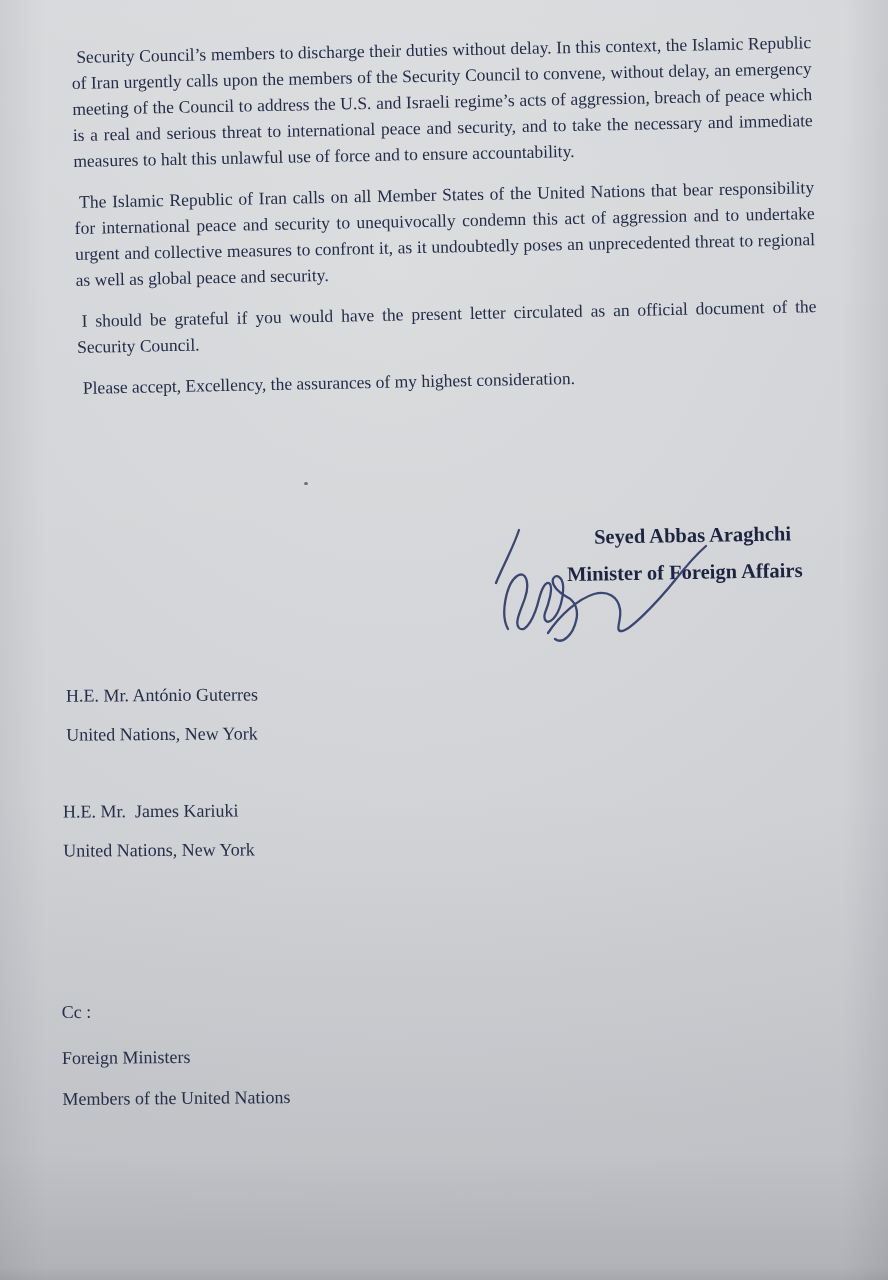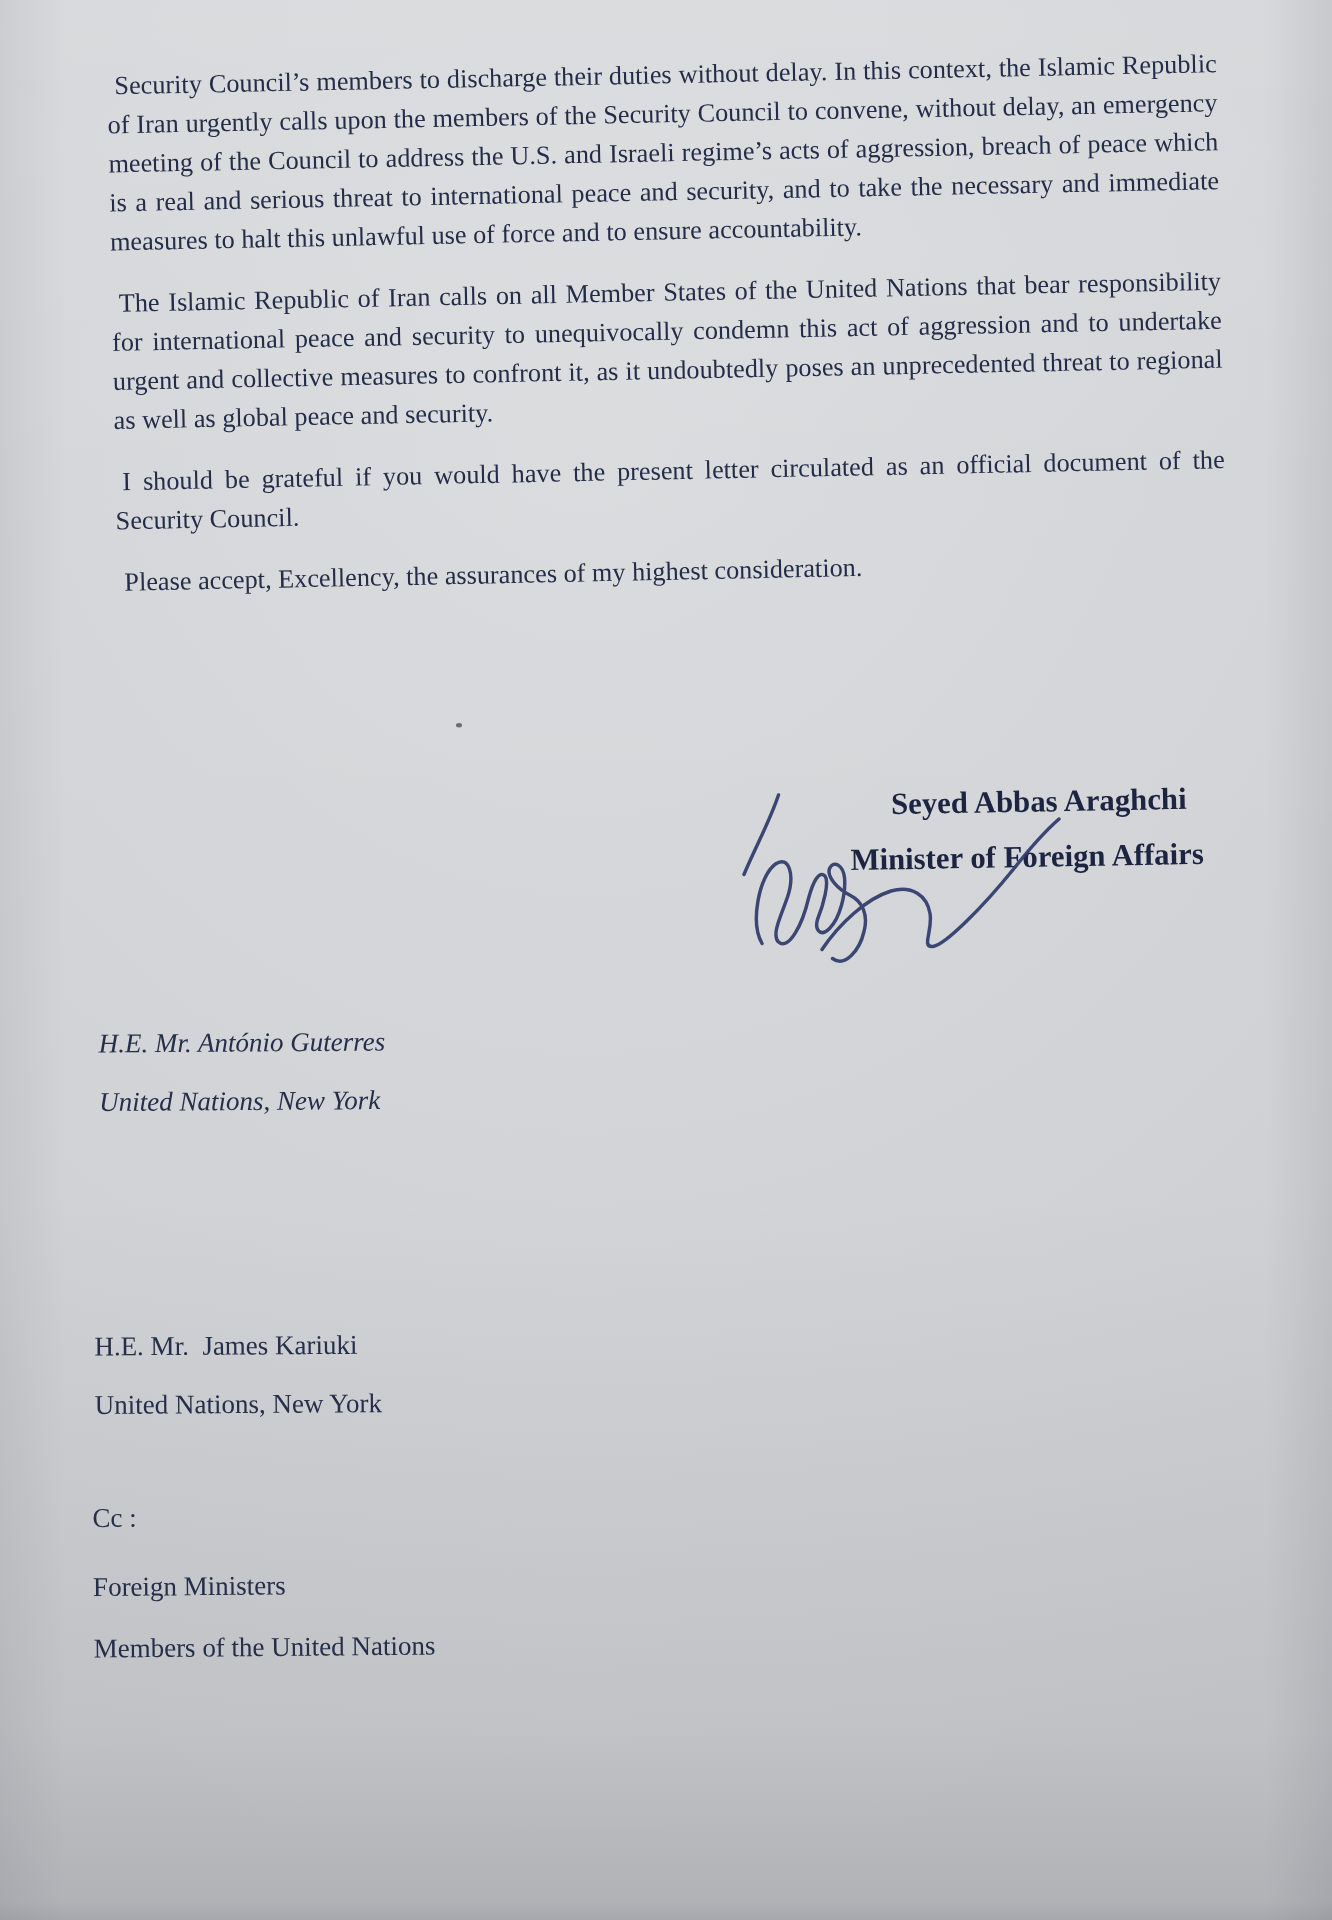--- a/index.html
+++ b/index.html
@@ -36,22 +36,22 @@
   }
   .sig-name  { top: 524px; right: 97px; }
   .sig-title { top: 561px; right: 85px; }
   .ink-overlay { position: absolute; left: 0; top: 0; width: 888px; height: 1280px; pointer-events: none; }
   .addr {
     position: absolute;
     color: #252e4a;
     font-size: 18px;
     line-height: 38.5px;
   }
-  .addr-1 { left: 66px; top: 676px; transform: rotate(-0.4deg); font-style: italic; }
-  .addr-2 { left: 63px; top: 878px; transform: rotate(-0.35deg); }
+  .addr-1 { left: 66px; top: 676px; transform: rotate(-0.4deg); }
+  .addr-2 { left: 63px; top: 792px; transform: rotate(-0.35deg); }
   .cc {
     position: absolute;
     left: 62px; top: 998px;
     color: #252e4a;
     font-size: 18px;
     transform: rotate(-0.5deg);
   }
   .cc .cc-label { line-height: 26px; margin-bottom: 20px; }
   .cc .cc-line-1 { line-height: 26px; margin-bottom: 15px; }
   .cc .cc-line-2 { line-height: 26px; }

